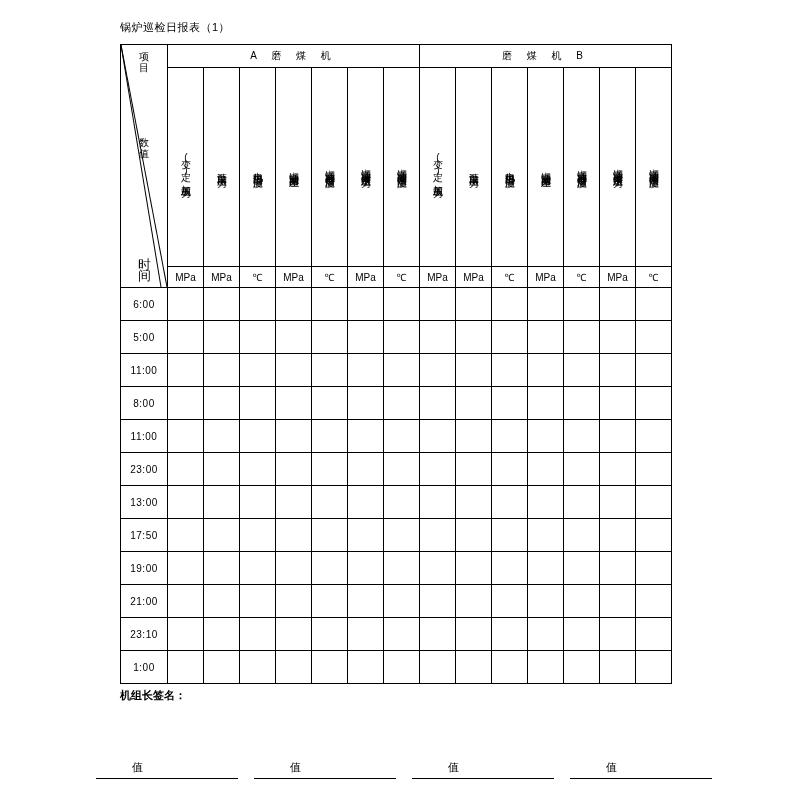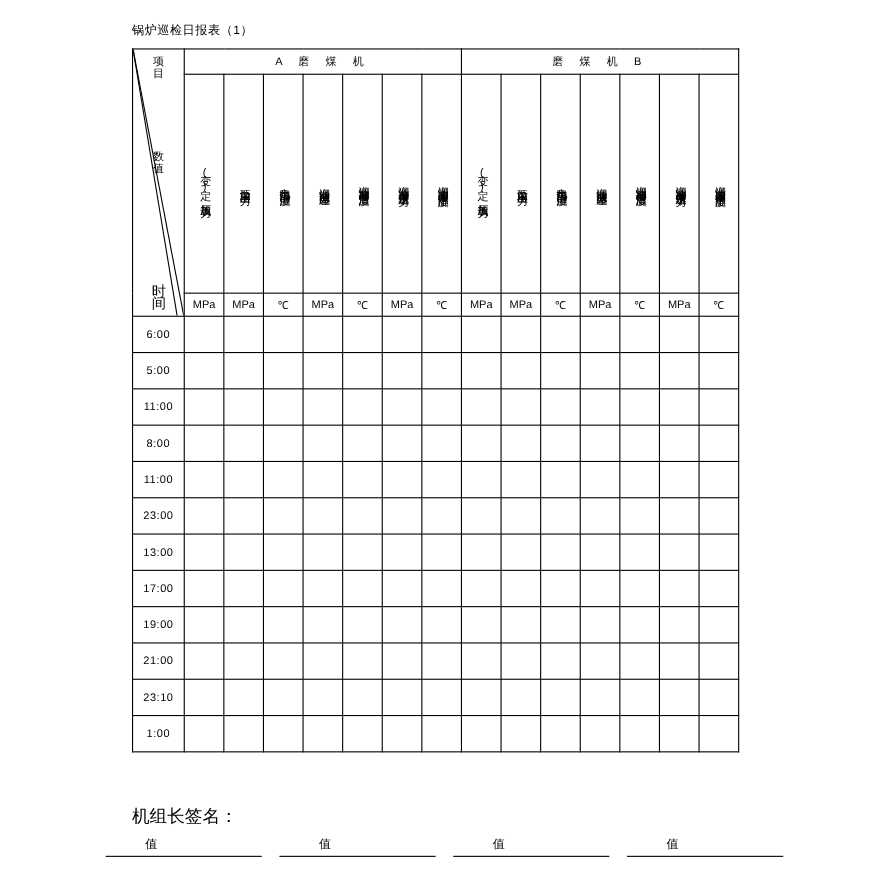--- a/index.html
+++ b/index.html
@@ -115,22 +115,23 @@
   .data-row td {
     height: 32px;
   }
   .time-cell {
     font-size: 11px;
     letter-spacing: 0.5px;
   }
   .signature {
     position: absolute;
     left: 120px;
-    top: 732px;
-    font-size: 16px;
+    top: 688px;
+    font-size: 11px;
+    font-weight: bold;
   }
   .sign-line-row {
     position: absolute;
     left: 96px;
     top: 760px;
     width: 600px;
     height: 30px;
   }
   .sign-item {
     position: absolute;
@@ -338,21 +339,21 @@
         <td></td>
         <td></td>
         <td></td>
         <td></td>
         <td></td>
         <td></td>
         <td></td>
         <td></td>
       </tr>
       <tr class="data-row">
-        <td class="time-cell">17:00</td>
+        <td class="time-cell">17:50</td>
         <td></td>
         <td></td>
         <td></td>
         <td></td>
         <td></td>
         <td></td>
         <td></td>
         <td></td>
         <td></td>
         <td></td>

